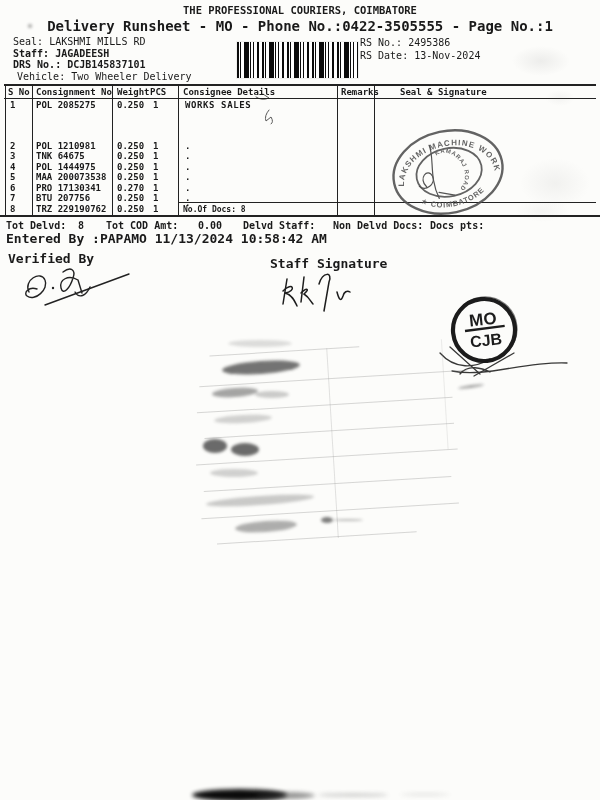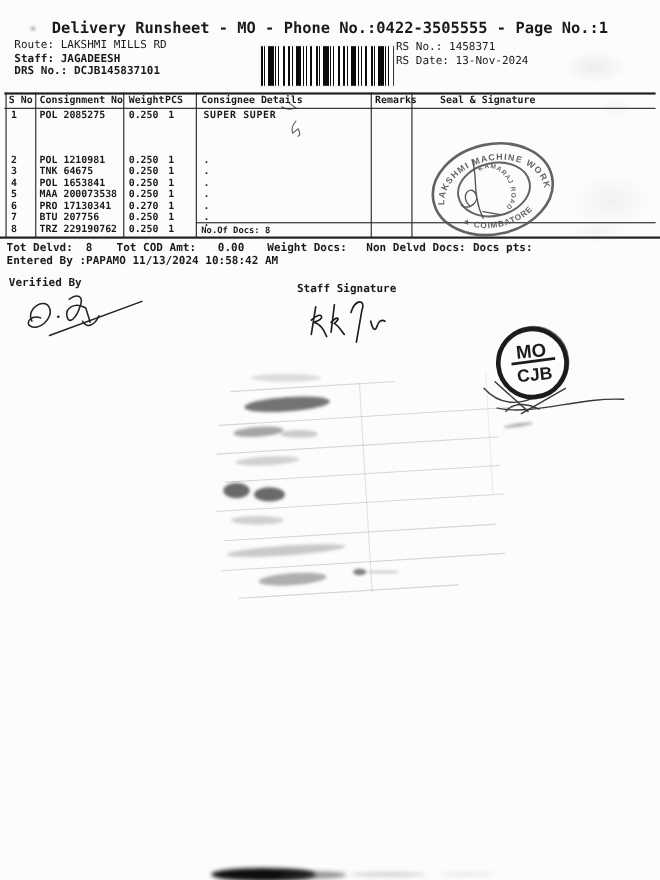--- a/index.html
+++ b/index.html
@@ -1,20 +1,20 @@
 <!DOCTYPE html>
 <html><head>
 <meta charset="utf-8">
 <style>
   html,body{margin:0;padding:0;background:#e9e9e9}
   #page{position:relative;width:600px;height:800px;background:#fcfcfa;overflow:hidden;
         font-family:"DejaVu Sans Mono","Liberation Mono",monospace;color:#1a1a1a}
   .t{position:absolute;white-space:pre;line-height:1.15}
   .b{font-weight:bold}
-  .f8{font-size:8px}.f9{font-size:9px}.f95{font-size:10px}
+  .f8{font-size:8px}.f9{font-size:9px}.f95{font-size:13px}
   .f10{font-size:10px}.f105{font-size:10.5px}.f115{font-size:14px}
   .ctr{left:0;right:0;text-align:center}
   .hline,.vline{position:absolute;background:#222}
   .vline{width:1px;top:84px;height:132px}
   .barcode{position:absolute;left:237px;top:42px;width:121px;height:36px;
     background:
       repeating-linear-gradient(90deg,#0b0b0b 0 2px,#fff 2px 3px,#0b0b0b 3px 4px,#fff 4px 7px,
         #0b0b0b 7px 12px,#fff 12px 13px,#0b0b0b 13px 14px,#fff 14px 16px,
         #0b0b0b 16px 17px,#fff 17px 20px,#0b0b0b 20px 22px,#fff 22px 25px);
     outline:1px solid rgba(0,0,0,.05)}
@@ -25,29 +25,31 @@
   .blob{position:absolute;border-radius:50%;background:#3a3a3a;filter:blur(1.5px)}
   .patch{position:absolute;border-radius:50%;background:radial-gradient(closest-side,#8f8f8f,rgba(143,143,143,0))}
   svg{position:absolute;overflow:visible}
   .stamp-arc{font-family:"Liberation Sans","DejaVu Sans",sans-serif;font-weight:bold}
 </style>
 </head>
 <body>
 
 <div id="page">
 
+  <div class="t b f105 ctr" style="top:4px">THE PROFESSIONAL COURIERS, COIMBATORE</div>
   <div class="t b f115 ctr" style="top:18px">Delivery Runsheet - MO - Phone No.:0422-3505555 - Page No.:1</div>
 
-  <div class="t f10" style="left:13px;top:36px"><span>Route:</span> <span>LAKSHMI MILLS RD</span></div>
+  <div class="t f10" style="left:13px;top:36px"><span>Seal:</span> <span>LAKSHMI MILLS RD</span></div>
   <div class="t b f10" style="left:13px;top:47.5px"><span>Staff:</span> <span>JAGADEESH</span></div>
   <div class="t b f10" style="left:13px;top:59px"><span>DRS No.:</span> <span>DCJB145837101</span></div>
+  <div class="t f10" style="left:17px;top:71px"><span>Vehicle:</span> <span>Two Wheeler Delivery</span></div>
 
   <div class="barcode"></div>
 
-  <div class="t f10" style="left:360px;top:37px"><span>RS No.:</span> <span>1458371</span></div>
+  <div class="t f10" style="left:360px;top:37px"><span>RS No.:</span> <span>2495386</span></div>
   <div class="t f10" style="left:360px;top:50px"><span>RS Date:</span> <span>13-Nov-2024</span></div>
 
   <div class="hline" style="left:4px;top:84px;width:592px;height:2px"></div>
   <div class="hline" style="left:4px;top:98px;width:592px;height:1px"></div>
   <div class="hline" style="left:178px;top:202px;width:418px;height:1px"></div>
   <div class="hline" style="left:0px;top:215px;width:600px;height:2px"></div>
   <div class="vline" style="left:5px"></div>
   <div class="vline" style="left:32px"></div>
   <div class="vline" style="left:112px"></div>
   <div class="vline" style="left:178px"></div>
@@ -60,40 +62,40 @@
   <div class="t b f9" style="left:150px;top:87px">PCS</div>
   <div class="t b f9" style="left:183px;top:87px">Consignee Details</div>
   <div class="t b f9" style="left:341px;top:87px">Remarks</div>
   <div class="t b f9" style="left:400px;top:87px">Seal &amp; Signature</div>
 
   <div>
     <div class="t b f9" style="left:10px;top:100px">1</div>
     <div class="t b f9" style="left:36px;top:100px">POL 2085275</div>
     <div class="t b f9" style="left:117px;top:100px">0.250</div>
     <div class="t b f9" style="left:153px;top:100px">1</div>
-    <div class="t b f9" style="left:185px;top:100px;letter-spacing:.6px">SUPER SUPER</div>
+    <div class="t b f9" style="left:185px;top:100px;letter-spacing:.6px">WORKS SALES</div>
   </div>
 
   <div>
     <div class="t b f9" style="left:10px;top:140.5px">2</div>
     <div class="t b f9" style="left:36px;top:140.5px">POL 1210981</div>
     <div class="t b f9" style="left:117px;top:140.5px">0.250</div>
     <div class="t b f9" style="left:153px;top:140.5px">1</div>
     <div class="t b f9" style="left:185px;top:140.5px">.</div>
   </div>
   <div>
     <div class="t b f9" style="left:10px;top:151px">3</div>
     <div class="t b f9" style="left:36px;top:151px">TNK 64675</div>
     <div class="t b f9" style="left:117px;top:151px">0.250</div>
     <div class="t b f9" style="left:153px;top:151px">1</div>
     <div class="t b f9" style="left:185px;top:151px">.</div>
   </div>
   <div>
     <div class="t b f9" style="left:10px;top:161.5px">4</div>
-    <div class="t b f9" style="left:36px;top:161.5px">POL 1653841</div>
+    <div class="t b f9" style="left:36px;top:161.5px">POL 1444975</div>
     <div class="t b f9" style="left:117px;top:161.5px">0.250</div>
     <div class="t b f9" style="left:153px;top:161.5px">1</div>
     <div class="t b f9" style="left:185px;top:161.5px">.</div>
   </div>
   <div>
     <div class="t b f9" style="left:10px;top:172px">5</div>
     <div class="t b f9" style="left:36px;top:172px">MAA 200073538</div>
     <div class="t b f9" style="left:117px;top:172px">0.250</div>
     <div class="t b f9" style="left:153px;top:172px">1</div>
     <div class="t b f9" style="left:185px;top:172px">.</div>
@@ -118,21 +120,21 @@
     <div class="t b f9" style="left:117px;top:203.5px">0.250</div>
     <div class="t b f9" style="left:153px;top:203.5px">1</div>
     <div class="t b f9" style="left:185px;top:198px">.</div>
   </div>
   <div class="t b f8" style="left:183px;top:204.5px">No.Of Docs: 8</div>
 
   <div class="t b f10" style="left:6px;top:220px">Tot Delvd:</div>
   <div class="t b f10" style="left:78px;top:220px">8</div>
   <div class="t b f10" style="left:106px;top:220px">Tot COD Amt:</div>
   <div class="t b f10" style="left:198px;top:220px">0.00</div>
-  <div class="t b f10" style="left:243px;top:220px">Weight Docs:</div>
+  <div class="t b f10" style="left:243px;top:220px">Delvd Staff:</div>
   <div class="t b f10" style="left:333px;top:220px">Non Delvd Docs:</div>
   <div class="t b f10" style="left:430px;top:220px">Docs pts:</div>
   <div class="t b f95" style="left:6px;top:232px">Entered By :PAPAMO 11/13/2024 10:58:42 AM</div>
 
   <div class="t b f95" style="left:8px;top:252px">Verified By</div>
   <div class="t b f95" style="left:270px;top:257px">Staff Signature</div>
 
   <svg style="left:15px;top:258px" width="130" height="55" viewBox="0 0 130 55">
     <g fill="none" stroke="#222" stroke-width="1.4" stroke-linecap="round">
       <path d="M14,34 C8,22 26,12 30,22 C34,31 20,44 12,38 C8,35 14,28 22,31"></path>

